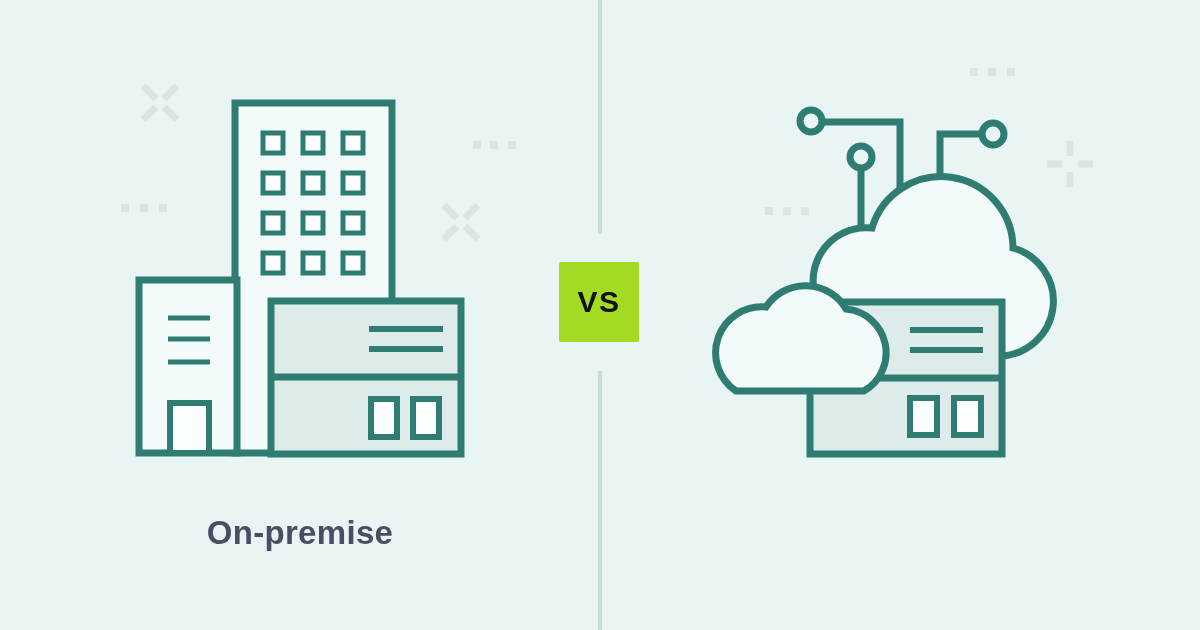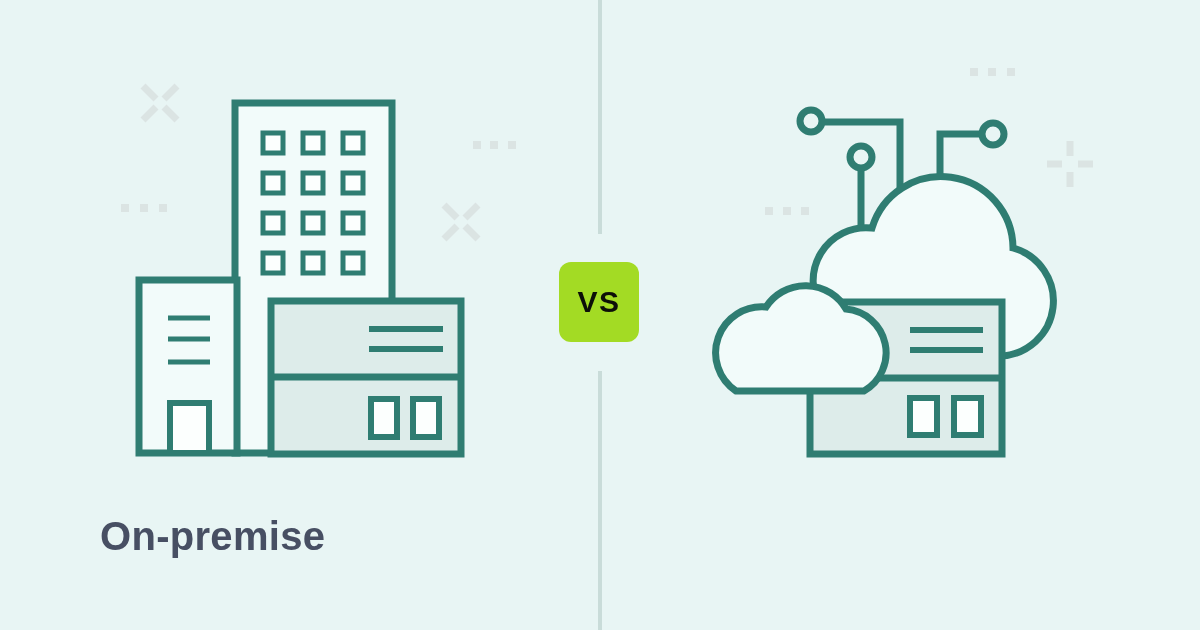--- a/index.html
+++ b/index.html
@@ -20,25 +20,25 @@
     position:relative;width:1200px;height:630px;
     background:var(--bg);overflow:hidden;
   }
   .divider-seg{position:absolute;left:598px;width:4px;background:var(--divider);}
   .divider-top{top:0;height:234px;}
   .divider-bottom{top:371px;height:259px;}
   .vs-badge{
     position:absolute;left:559px;top:262px;width:80px;height:80px;
     background:var(--badge-bg);color:var(--badge-text);
     display:flex;align-items:center;justify-content:center;
-    font-size:30px;font-weight:700;letter-spacing:1.5px;border-radius:12px;text-align:right;
+    font-size:30px;font-weight:700;letter-spacing:1.5px;border-radius:2px;text-align:right;
   }
   .panel-label{
-    position:absolute;top:514px;width:400px;
-    font-size:40px;font-weight:700;letter-spacing:.3px;color:var(--label);
+    position:absolute;top:514px;width:400px;text-align:center;
+    font-size:33px;font-weight:700;letter-spacing:.3px;color:var(--label);
   }
   .label-left{left:100px;}
   .label-right{left:700px;}
   .illus{position:absolute;}
   .illus-left{left:100px;top:70px;}
   .illus-right{left:700px;top:55px;}
   
   .ln{fill:none;stroke:var(--teal);stroke-width:7px;}
   .ln6{fill:none;stroke:var(--teal);stroke-width:6px;}
   .ln5{fill:none;stroke:var(--teal);stroke-width:5px;}

